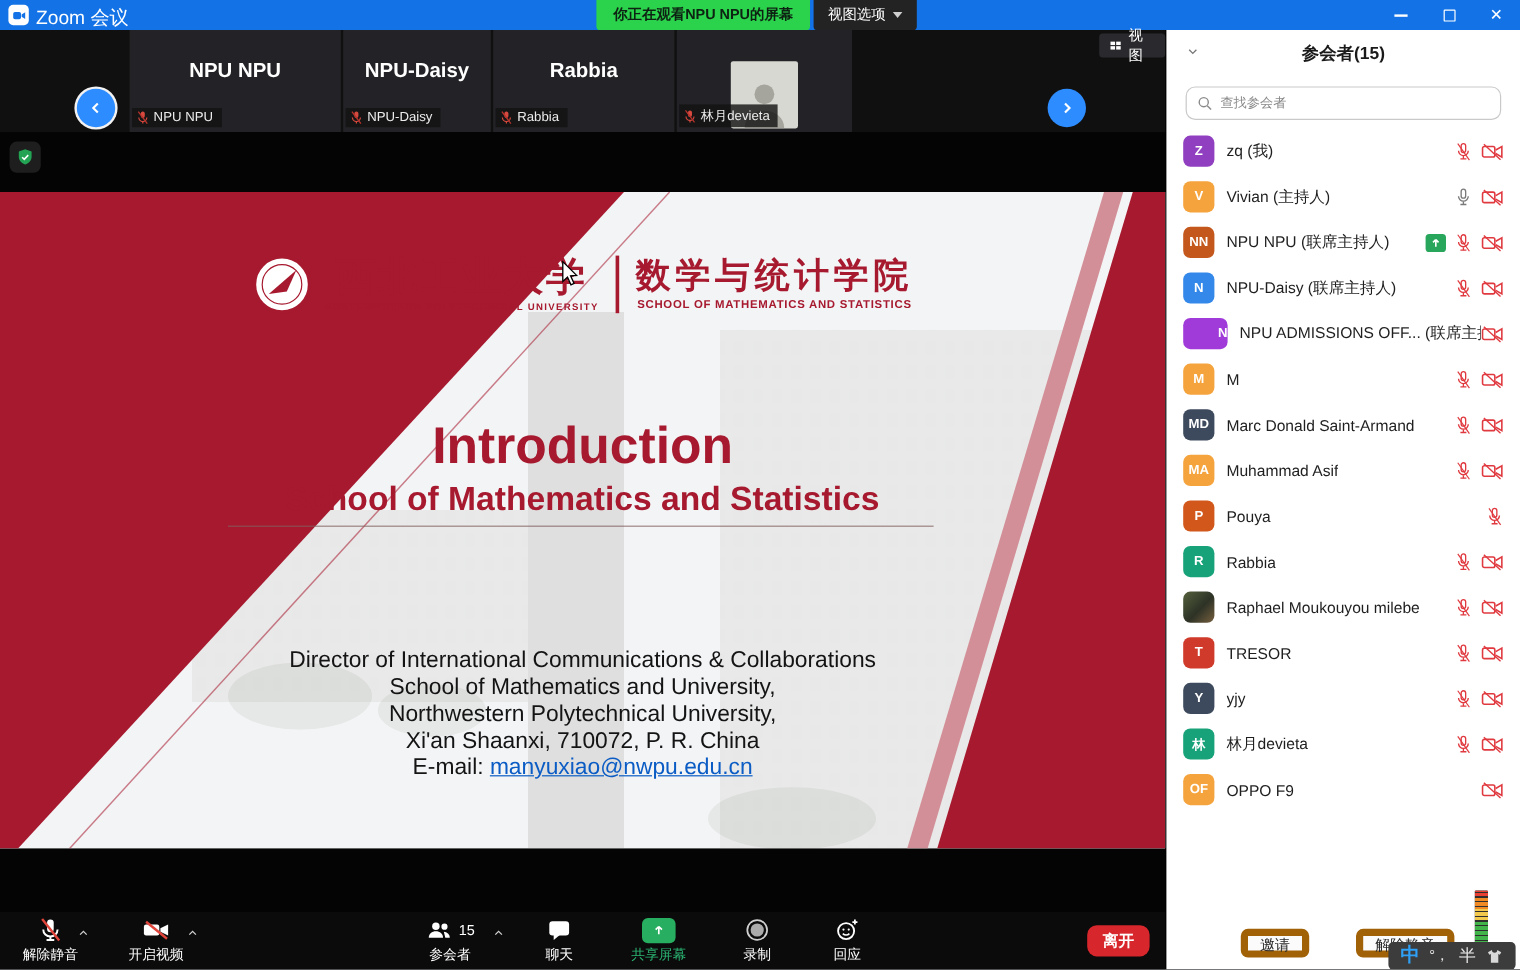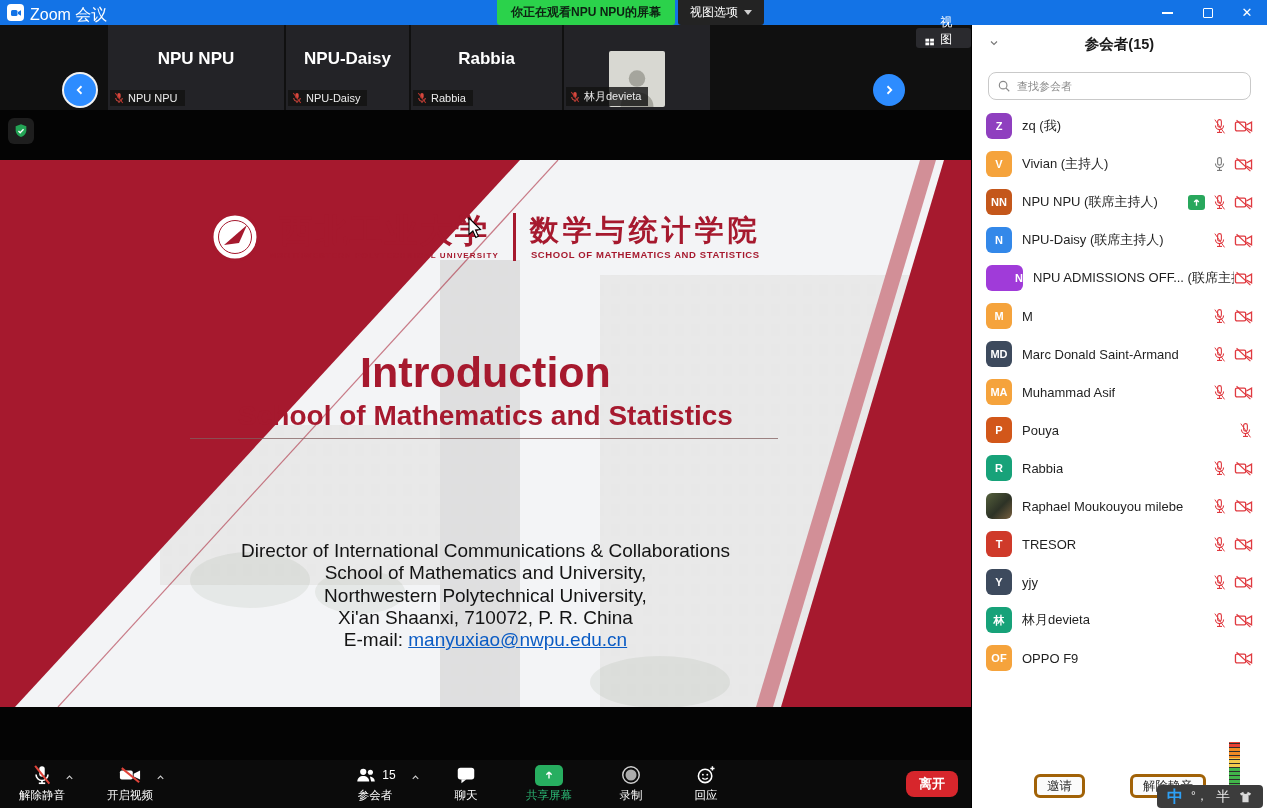--- a/index.html
+++ b/index.html
@@ -35,21 +35,21 @@
                justify-content:center; color:#fff; font-size:17px; font-weight:bold; white-space:nowrap; overflow:hidden; }
   .tile-label { position:absolute; left:2px; bottom:4px; background:rgba(18,18,18,.8); padding:2px 7px 2px 4px;
                 display:flex; align-items:center; gap:4px; color:#ececec; font-size:11px; white-space:nowrap; }
   .tile-ava { position:absolute; left:50%; top:26px; transform:translateX(-50%); width:56px; height:56px;
               background:#D8D8D2; border-radius:2px; display:flex; align-items:flex-end; justify-content:center; overflow:hidden; }
   .nav-circle { position:absolute; width:32px; height:32px; border-radius:50%; background:#2D8CFF;
                 display:flex; align-items:center; justify-content:center; cursor:pointer; }
   .nav-left { left:64px; top:49px; box-shadow:0 0 0 2px rgba(255,255,255,.95); }
   .nav-right { left:873px; top:49px; }
   .view-btn { position:absolute; left:916px; top:3px; height:20px; padding:0 8px; background:#2A2A2E;
-              border-radius:3px; color:#fff; font-size:12px; display:flex; align-items:flex-end; gap:5px; cursor:pointer; }
+              border-radius:3px; color:#fff; font-size:12px; display:flex; align-items:center; gap:5px; cursor:pointer; }
 
   
   .share { position:absolute; left:0; top:110px; width:971px; height:650px; background:#040404; }
   .shield-badge { position:absolute; left:8px; top:8px; width:26px; height:26px; background:#1E1E1E;
                   border-radius:6px; display:flex; align-items:center; justify-content:center; }
   .slide { position:absolute; left:0; top:50px; width:971px; height:547px; background:#F3F4F6; overflow:hidden; }
   .slide-bg { position:absolute; left:0; top:0; }
   .logo-row { position:absolute; top:52px; left:0; right:0; display:flex; justify-content:center;
               align-items:center; gap:10px; z-index:2; }
   .logo-stack { display:flex; flex-direction:column; align-items:center; }
@@ -104,21 +104,21 @@
   .search-box input::placeholder { color:#8a8a8a; }
   .p-rows { position:absolute; left:0; right:0; top:82px; }
   .p-row { height:38px; display:flex; align-items:center; padding:0 14px; cursor:pointer; }
   .p-avatar { width:26px; height:26px; border-radius:6px; display:flex; align-items:center; justify-content:center;
               color:#fff; font-size:11px; font-weight:bold; margin-right:10px; flex:0 0 26px; }
   .p-avatar.photo { background:linear-gradient(135deg,#55603c, #2d3226 55%, #77603f); }
   .p-name { font-size:13px; color:#1f1f1f; white-space:nowrap; overflow:hidden; }
   .p-icons { margin-left:auto; display:flex; align-items:center; gap:7px; }
   .badge-share { width:17px; height:15px; background:#28A75C; border-radius:3px; display:flex;
                  align-items:center; justify-content:center; }
-  .panel-btn { position:absolute; top:749px; height:24px; background:#FBFBFB; border:3px solid #a16207;
+  .panel-btn { position:absolute; top:749px; height:24px; background:#FBFBFB; border:6px solid #a16207;
                border-radius:6px; font-size:12.5px; color:#2b2b2b; cursor:pointer; padding:0 10px;
                font-family:"Liberation Sans", sans-serif; }
   .btn-invite { left:62px; }
   .btn-unmute { left:158px; }
 
   
   .meter { position:absolute; left:1227px; top:740px; width:15px; height:52px; background:#2E2E2E;
            border-radius:3px; padding:2px;
            background-image:
              repeating-linear-gradient(to bottom, rgba(46,46,46,0) 0 3px, #2E2E2E 3px 4px),

